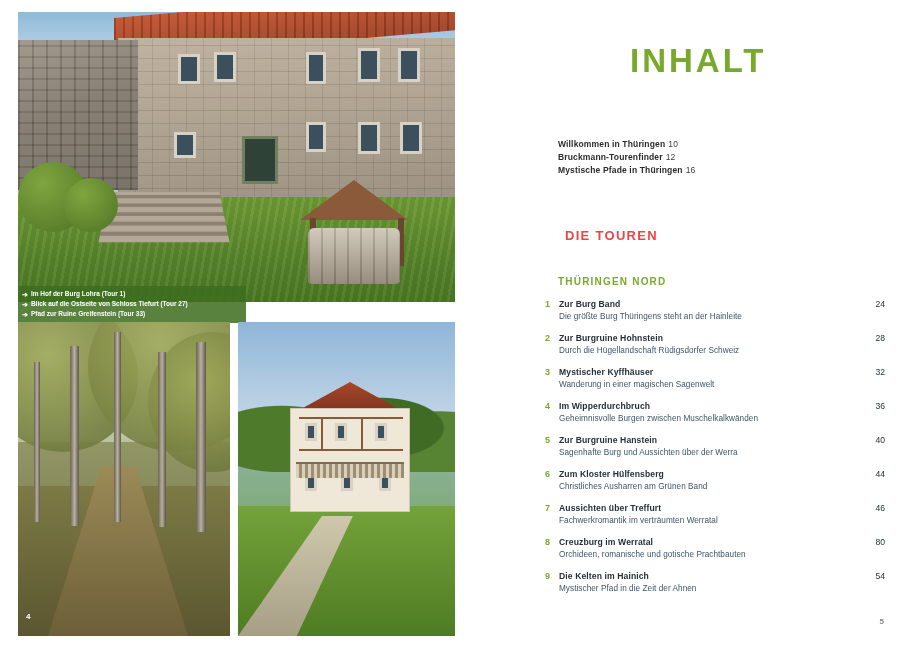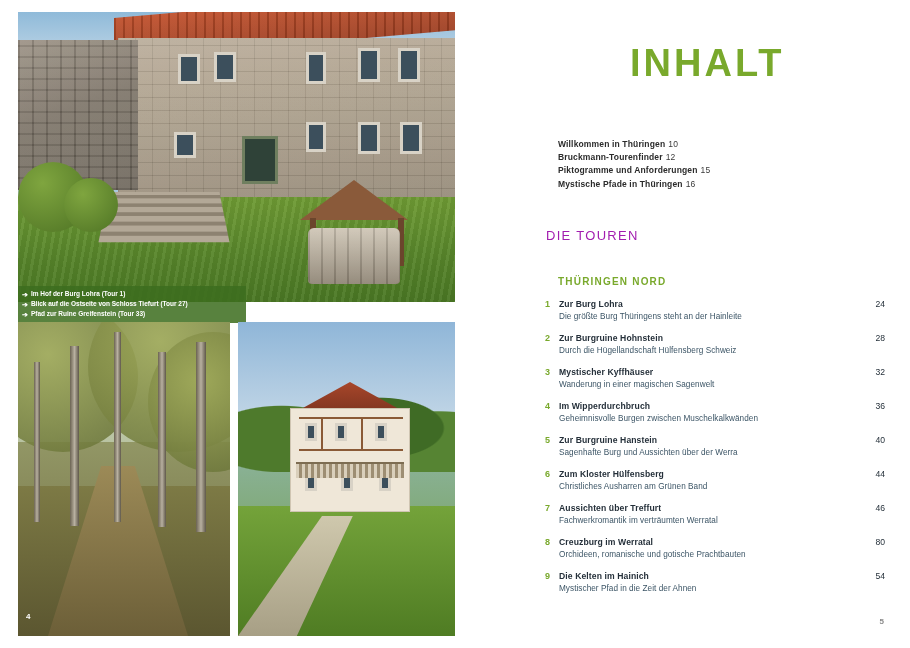--- a/index.html
+++ b/index.html
@@ -225,21 +225,21 @@
     position: absolute;
     left: 455px; top: 0;
     width: 455px; height: 648px;
     background: #ffffff;
   }
 
   .toc-title {
     position: absolute;
     left: 175px;
     top: 42px;
-    font-size: 38px;
+    font-size: 33px;
     letter-spacing: 3px;
     color: #79a92c;
     font-weight: bold;
   }
 
   .front-list {
     position: absolute;
     left: 103px;
     top: 138px;
     width: 320px;
@@ -252,26 +252,26 @@
     letter-spacing: .15px;
   }
   .front-item .pg {
     font-weight: normal;
     color: #3a3a3a;
     margin-left: 3px;
   }
 
   .section-heading {
     position: absolute;
-    left: 91px;
+    left: 110px;
     top: 228px;
     font-size: 13px;
-    font-weight: normal;
+    font-weight: bold;
     letter-spacing: 1.3px;
-    color: #a21caf;
+    color: #ef4444;
   }
 
   .region-heading {
     position: absolute;
     left: 103px;
     top: 276px;
     font-size: 10px;
     font-weight: bold;
     letter-spacing: 1.2px;
     color: #79a92c;
@@ -415,43 +415,40 @@
   <div class="toc-title">INHALT</div>
 
   <div class="front-list">
     <div class="front-item">
       <span>Willkommen in Thüringen</span><span class="pg">10</span>
     </div>
     <div class="front-item">
       <span>Bruckmann-Tourenfinder</span><span class="pg">12</span>
     </div>
     <div class="front-item">
-      <span>Piktogramme und Anforderungen</span><span class="pg">15</span>
-    </div>
-    <div class="front-item">
       <span>Mystische Pfade in Thüringen</span><span class="pg">16</span>
     </div>
   </div>
 
   <div class="section-heading">DIE TOUREN</div>
   <div class="region-heading">THÜRINGEN NORD</div>
 
   <div class="tours">
 
     <div class="tour-row">
       <span class="tour-num">1</span>
-      <span class="tour-title">Zur Burg Lohra</span>
+      <span class="tour-title">Zur Burg Band</span>
       <span class="tour-sub">Die größte Burg Thüringens steht an der Hainleite</span>
       <span class="tour-page">24</span>
     </div>
 
     <div class="tour-row">
       <span class="tour-num">2</span>
       <span class="tour-title">Zur Burgruine Hohnstein</span>
-      <span class="tour-sub">Durch die Hügellandschaft Hülfensberg Schweiz</span>
+      <span class="tour-sub">Durch die Hügellandschaft Rüdigsdorfer Schweiz</span>
       <span class="tour-page">28</span>
     </div>
 
     <div class="tour-row">
       <span class="tour-num">3</span>
       <span class="tour-title">Mystischer Kyffhäuser</span>
       <span class="tour-sub">Wanderung in einer magischen Sagenwelt</span>
       <span class="tour-page">32</span>
     </div>
 

